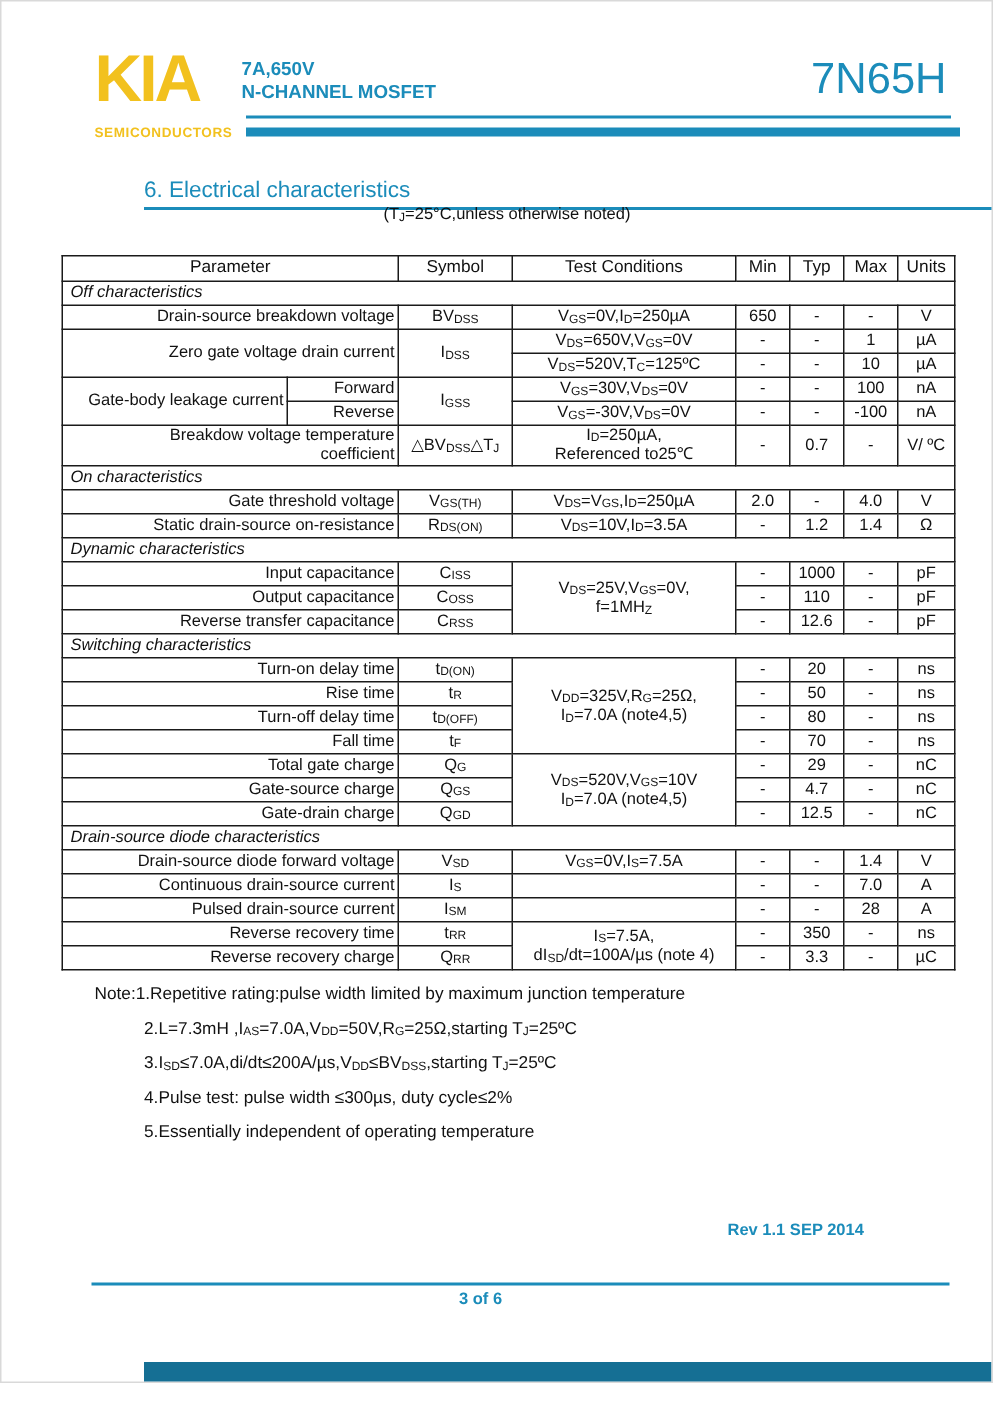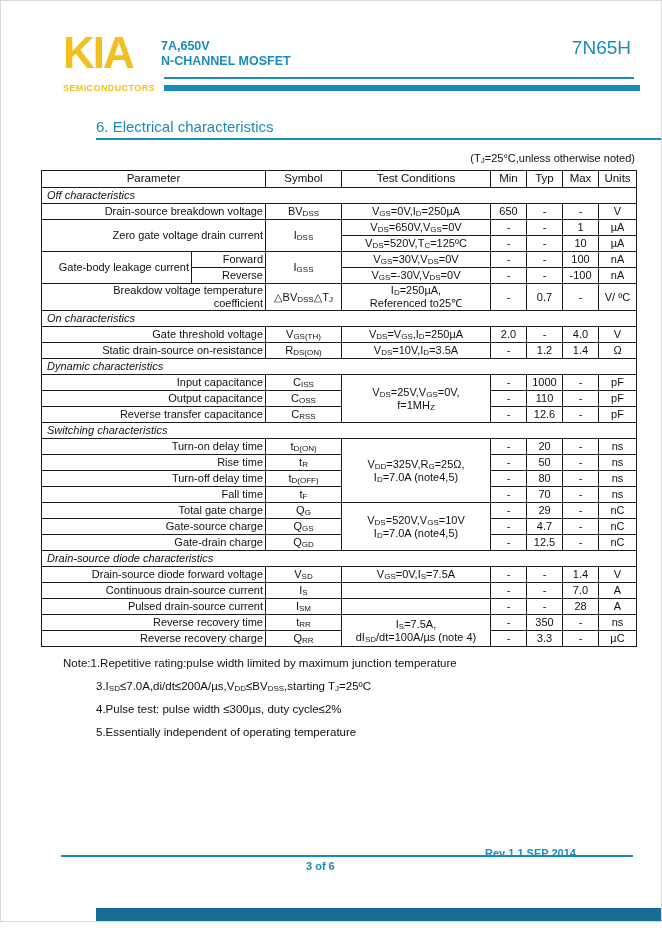--- a/index.html
+++ b/index.html
@@ -8,42 +8,42 @@
     font-family:"Liberation Sans", sans-serif;color:#111;overflow:hidden;
     border:1px solid #d9d9d9;box-sizing:border-box;
   }
   
   .logo{position:absolute;left:62px;top:30px;font-size:44px;font-weight:bold;
         color:var(--gold);letter-spacing:-2px;line-height:1;}
   .logo-sub{position:absolute;left:62px;top:82px;font-size:9px;font-weight:bold;
         color:var(--gold);letter-spacing:0.4px;}
   .part-info{position:absolute;left:160px;top:38px;font-size:12.5px;font-weight:bold;
         color:var(--teal);line-height:15px;}
-  .part-number{position:absolute;right:30px;top:36px;font-size:19px;color:var(--teal);}
+  .part-number{position:absolute;right:30px;top:36px;font-size:29px;color:var(--teal);}
   .rule-thin{position:absolute;left:163px;top:76px;width:470px;height:2px;background:var(--teal);}
   .rule-thick{position:absolute;left:163px;top:84px;width:476px;height:6px;background:var(--teal);}
   
   .section-title{position:absolute;left:62px;top:117px;width:574px;font-size:15px;
         color:var(--teal);border-bottom:2px solid var(--teal);padding-bottom:3px;margin-left:33px;}
-  .cond-note{position:absolute;left:40px;top:151px;width:594px;text-align:right;font-size:11px;}
+  .cond-note{position:absolute;left:40px;top:136px;width:594px;text-align:center;font-size:11px;}
   
   .etable{position:absolute;left:40px;top:169px;width:595px;border-collapse:collapse;table-layout:fixed;}
   .etable th,.etable td{border:1px solid #1a1a1a;font-size:11px;padding:0 2px;height:15px;
         text-align:center;vertical-align:middle;white-space:pre-line;line-height:1.2;overflow:hidden;}
   .etable th{height:16px;font-weight:normal;font-size:11.5px;}
   .etable td.p{text-align:right;padding-left:5px;}
   .etable tr.section td{text-align:left;padding-left:5px;font-style:italic;}
   sub{font-size:8px;line-height:0;position:relative;top:1px;vertical-align:baseline;}
   
   .notes{position:absolute;left:62px;top:651px;font-size:11.5px;line-height:23px;}
   .note.indent{margin-left:33px;}
   
   .footer-rule{position:absolute;left:60px;top:854px;width:572px;height:2px;background:var(--teal);}
   .footer-page{position:absolute;left:305px;top:859px;font-size:11px;font-weight:bold;color:var(--teal);text-align:center;}
-  .footer-rev{position:absolute;left:484px;top:846px;font-size:11px;font-weight:bold;color:var(--teal);}
+  .footer-rev{position:absolute;left:484px;top:813px;font-size:11px;font-weight:bold;color:var(--teal);}
   .bottom-bar{position:absolute;left:95px;top:907px;right:0;height:17px;background:var(--footerbar);}
 </style>
 </head>
 <body>
 
 <div class="page">
   <div class="logo">KIA</div>
   <div class="logo-sub">SEMICONDUCTORS</div>
   <div class="part-info">
     <div>7A,650V</div>
@@ -295,20 +295,21 @@
           <td>-</td>
           <td>3.3</td>
           <td>-</td>
           <td>µC</td>
         </tr>
       </tbody>
   </table>
 
   <div class="notes">
       <div class="note">Note:1.Repetitive rating:pulse width limited by maximum junction temperature</div>
+      <div class="note indent">2.L=7.3mH ,I<sub>AS</sub>=7.0A,V<sub>DD</sub>=50V,R<sub>G</sub>=25Ω,starting T<sub>J</sub>=25ºC</div>
       <div class="note indent">3.I<sub>SD</sub>≤7.0A,di/dt≤200A/µs,V<sub>DD</sub>≤BV<sub>DSS</sub>,starting T<sub>J</sub>=25ºC</div>
       <div class="note indent">4.Pulse test: pulse width ≤300µs, duty cycle≤2%</div>
       <div class="note indent">5.Essentially independent of operating temperature</div>
     </div>
 
   <div class="footer-rule"></div>
   <div class="footer-page">3 of 6</div>
   <div class="footer-rev">Rev 1.1 SEP 2014</div>
   <div class="bottom-bar"></div>
 </div>

